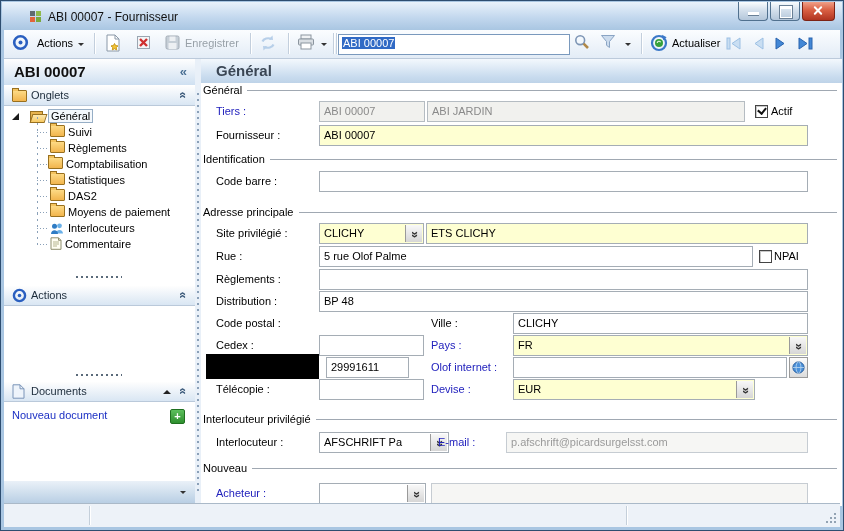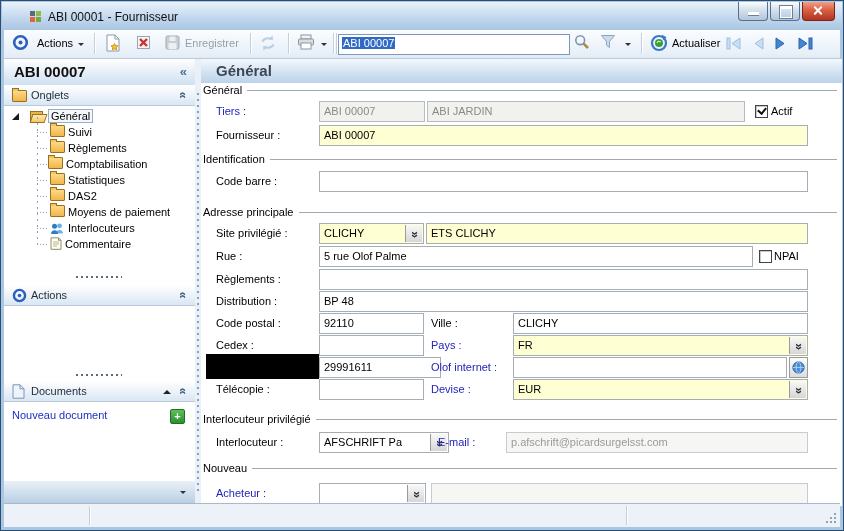--- a/index.html
+++ b/index.html
@@ -77,21 +77,21 @@
 
 <div class="win">
 
   <div class="titlebar">
     <span class="appicon">
       <i style="left:0;top:0;background:#5f6a70"></i>
         <i style="left:6px;top:0;background:#8fba4c"></i>
       <i style="left:0;top:6px;background:#e2643c"></i>
         <i style="left:6px;top:6px;background:#79a93e"></i>
     </span>
-    <span class="title-text">ABI 00001 -  Fournisseur</span>
+    <span class="title-text">ABI 00007 -  Fournisseur</span>
     <span class="winbtn" style="left:736px">
         <span class="glyph-min"></span>
       </span>
     <span class="winbtn" style="left:768px">
         <span class="glyph-max"></span>
       </span>
     <span class="winbtn close glyph-x" style="left:800px">
         <b></b>
         <i></i>
       </span>
@@ -318,45 +318,44 @@
     <span class="lbl" style="left:15px;top:187px">Rue :</span>
     <div class="fld" style="left:118px;top:187px;width:434px">5 rue Olof Palme</div>
     <span class="chk" style="left:558px;top:191px"></span>
     <span class="lbl" style="left:573px;top:187px">NPAI</span>
     <span class="lbl" style="left:15px;top:210px">Règlements :</span>
     <div class="fld" style="left:118px;top:210px;width:489px"></div>
     <span class="lbl" style="left:15px;top:232px">Distribution :</span>
     <div class="fld" style="left:118px;top:232px;width:489px">BP 48</div>
 
     <span class="lbl" style="left:15px;top:254px">Code postal :</span>
-    <div class="fld" style="left:118px;top:254px;width:105px">92110</div>
     <span class="lbl" style="left:230px;top:254px">Ville :</span>
     <div class="fld" style="left:312px;top:254px;width:295px">CLICHY</div>
 
     <span class="lbl" style="left:15px;top:276px">Cedex :</span>
     <div class="fld" style="left:118px;top:276px;width:105px"></div>
     <span class="lbl blue" style="left:230px;top:276px">Pays :</span>
     <div class="fld ylw" style="left:312px;top:276px;width:295px"><span>FR</span><span class="chevbtn"><span class="g">»</span></span></div>
 
     <span class="redact" style="left:5px;top:295px;width:113px;height:25px"></span>
-    <div class="fld" style="left:118px;top:298px;width:122px">29991611</div>
+    <div class="fld" style="left:125px;top:298px;width:83px">29991611</div>
     <span class="lbl blue" style="left:230px;top:298px">Olof internet :</span>
     <div class="fld" style="left:312px;top:298px;width:274px"></div>
     <span class="globebtn" style="left:588px;top:298px">
       <svg width="13" height="13">
           <circle cx="6.5" cy="6.5" r="5.6" fill="#4a90d9" stroke="#2a60a0"></circle>
           <ellipse cx="6.5" cy="6.5" rx="2.4" ry="5.6" fill="none" stroke="#bcd8f0" stroke-width=".8"></ellipse>
           <path d="M.9 6.5h11.2" stroke="#bcd8f0" stroke-width=".8"></path>
         </svg>
     </span>
 
     <span class="lbl" style="left:15px;top:320px">Télécopie :</span>
     <div class="fld" style="left:118px;top:320px;width:105px"></div>
     <span class="lbl blue" style="left:230px;top:320px">Devise :</span>
-    <div class="fld ylw" style="left:312px;top:320px;width:295px"><span>EUR</span><span class="chevbtn"><span class="g">»</span></span></div>
+    <div class="fld ylw" style="left:312px;top:320px;width:242px"><span>EUR</span><span class="chevbtn"><span class="g">»</span></span></div>
 
     <div class="sec" style="top:353px">
         <span>Interlocuteur privilégié</span>
         <i class="ln"></i>
       </div>
     <span class="lbl" style="left:15px;top:373px">Interlocuteur :</span>
     <div class="fld" style="left:118px;top:373px;width:130px"><span>AFSCHRIFT Pa</span><span class="chevbtn"><span class="g">»</span></span></div>
     <span class="lbl blue" style="left:237px;top:373px">E-mail :</span>
     <div class="fld ro2" style="left:305px;top:373px;width:302px">p.afschrift@picardsurgelsst.com</div>
 

